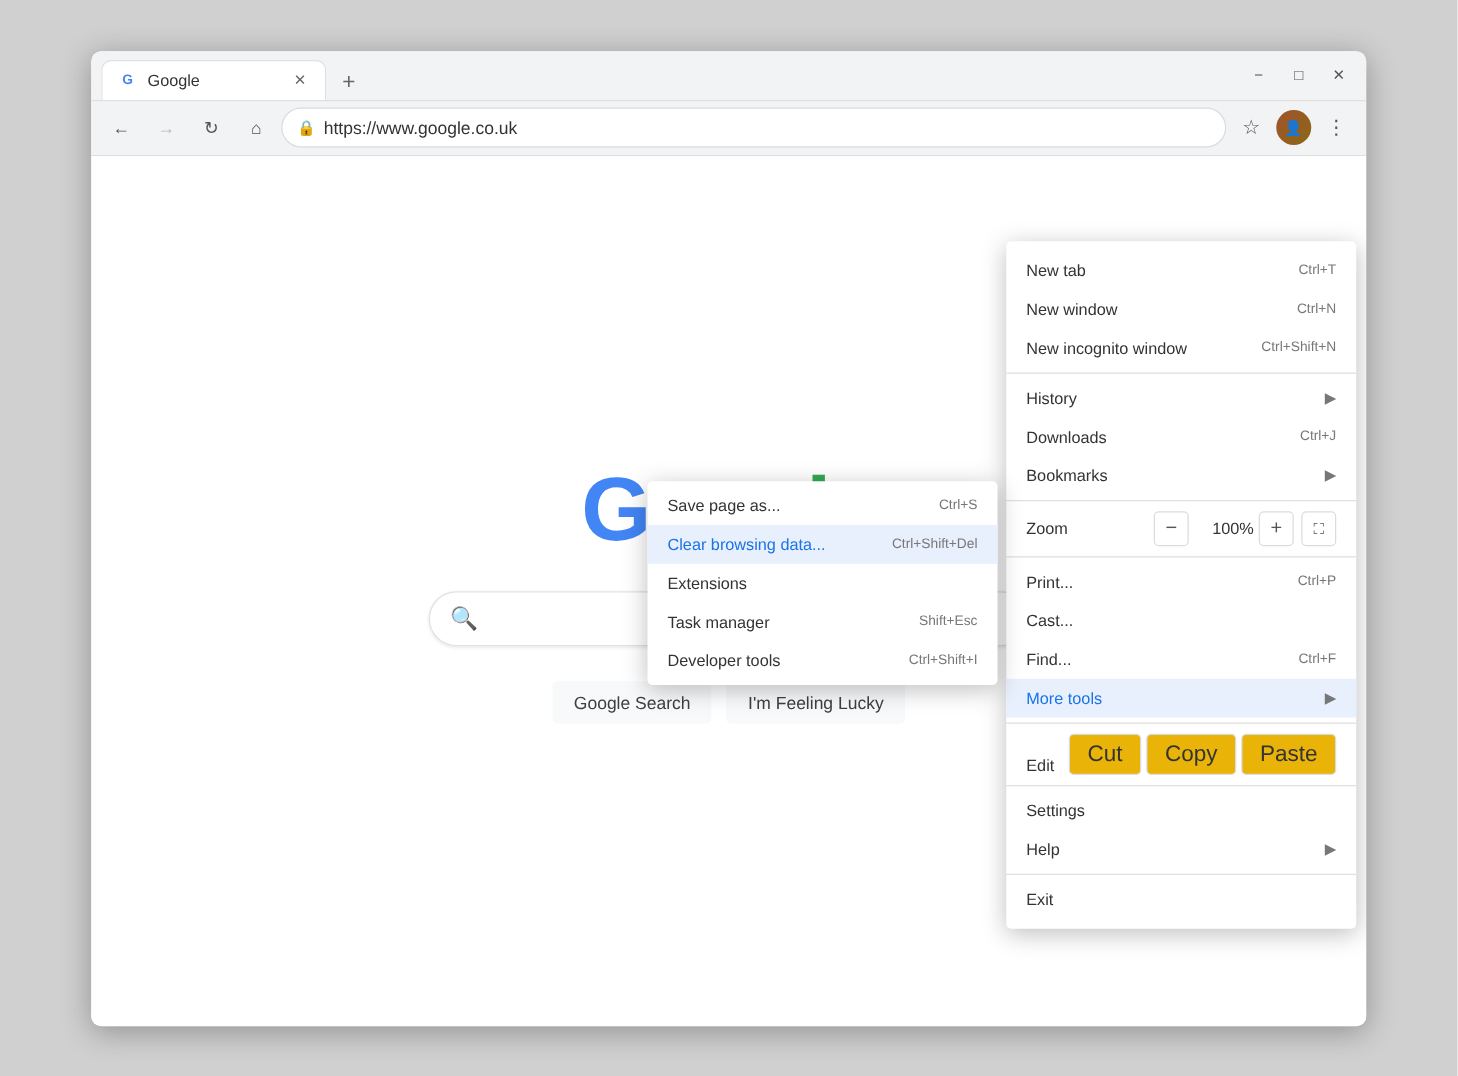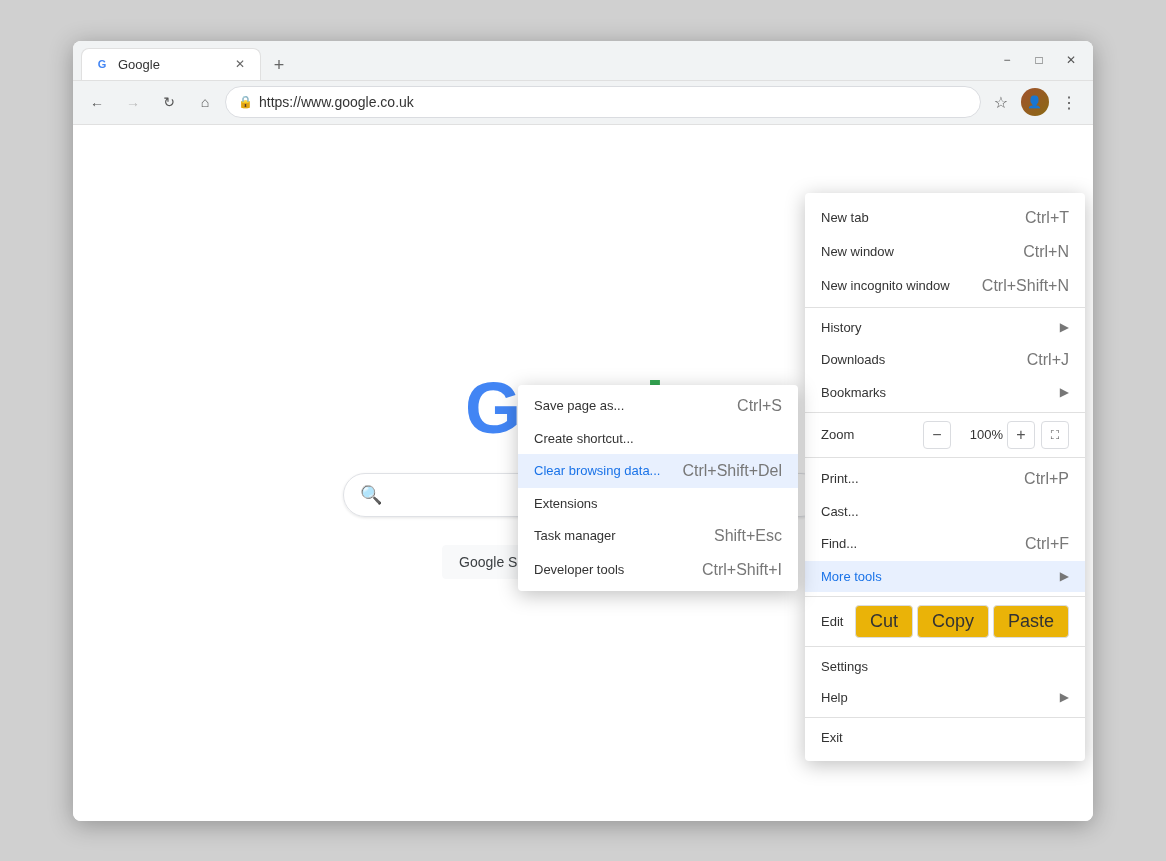--- a/index.html
+++ b/index.html
@@ -286,21 +286,21 @@
       cursor: pointer;
       color: #333;
       position: relative;
     }
     .menu-item.highlighted { background: #e8f0fe; color: #1a73e8; }
     .menu-item-label {
       flex: 1;
     }
     .menu-item-shortcut {
       color: #777;
-      font-size: 16px;
+      font-size: 11px;
       margin-left: 16px;
     }
     .menu-item-arrow {
       color: #777;
       font-size: 12px;
     }
     
     .zoom-row {
       display: flex;
       align-items: center;
@@ -344,21 +344,21 @@
       display: flex;
       align-items: center;
       justify-content: center;
       cursor: pointer;
       font-size: 12px;
       color: #555;
     }
     
     .edit-row {
       display: flex;
-      align-items: center;
+      align-items: flex-end;
       padding: 4px 16px;
       gap: 0;
     }
     .edit-label {
       flex: 1;
       color: #333;
       font-size: 13px;
     }
     .edit-buttons {
       display: flex;
@@ -556,23 +556,20 @@
           <span class="menu-item-label">Exit</span>
         </div>
       </div>
     </div>
 
     <div class="submenu" style="position:absolute; top:260px; right:295px;">
       <div class="menu-item">
         <span class="menu-item-label">Save page as...</span>
         <span class="menu-item-shortcut">Ctrl+S</span>
       </div>
-      <div class="menu-item">
-        <span class="menu-item-label">Create shortcut...</span>
-      </div>
       <div class="menu-item highlighted">
         <span class="menu-item-label">Clear browsing data...</span>
         <span class="menu-item-shortcut">Ctrl+Shift+Del</span>
       </div>
       <div class="menu-item">
         <span class="menu-item-label">Extensions</span>
       </div>
       <div class="menu-item">
         <span class="menu-item-label">Task manager</span>
         <span class="menu-item-shortcut">Shift+Esc</span>

